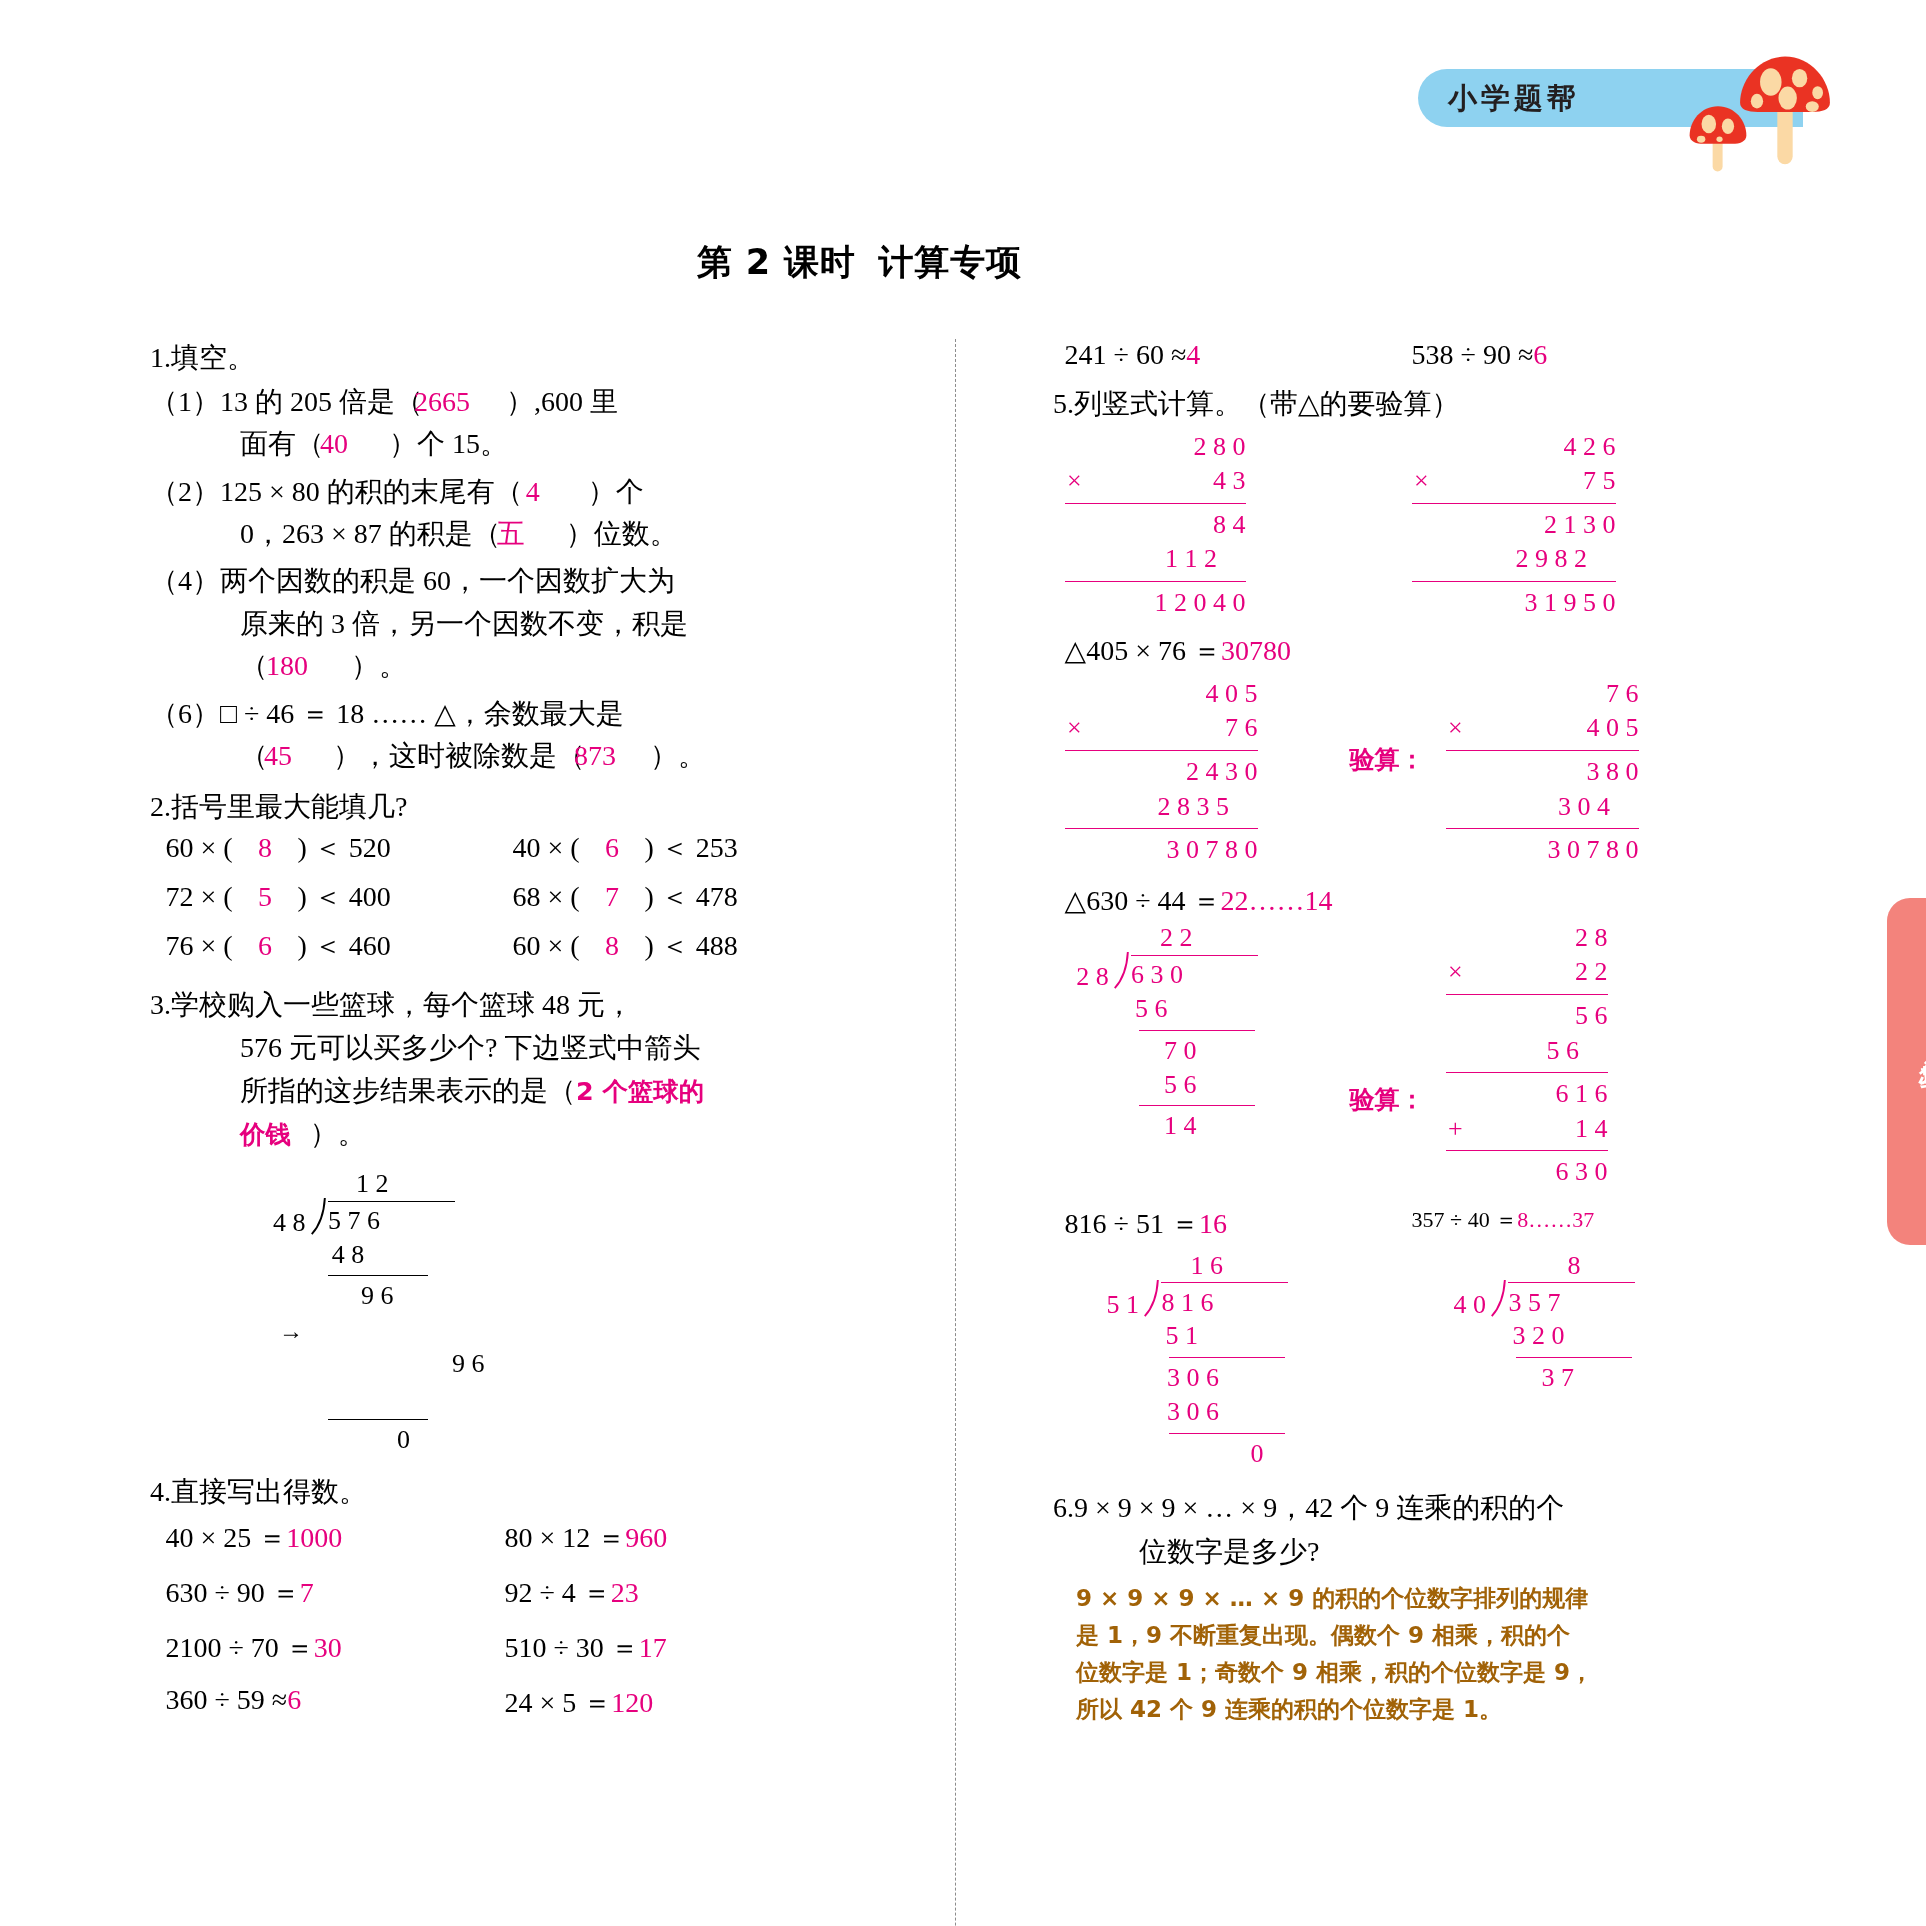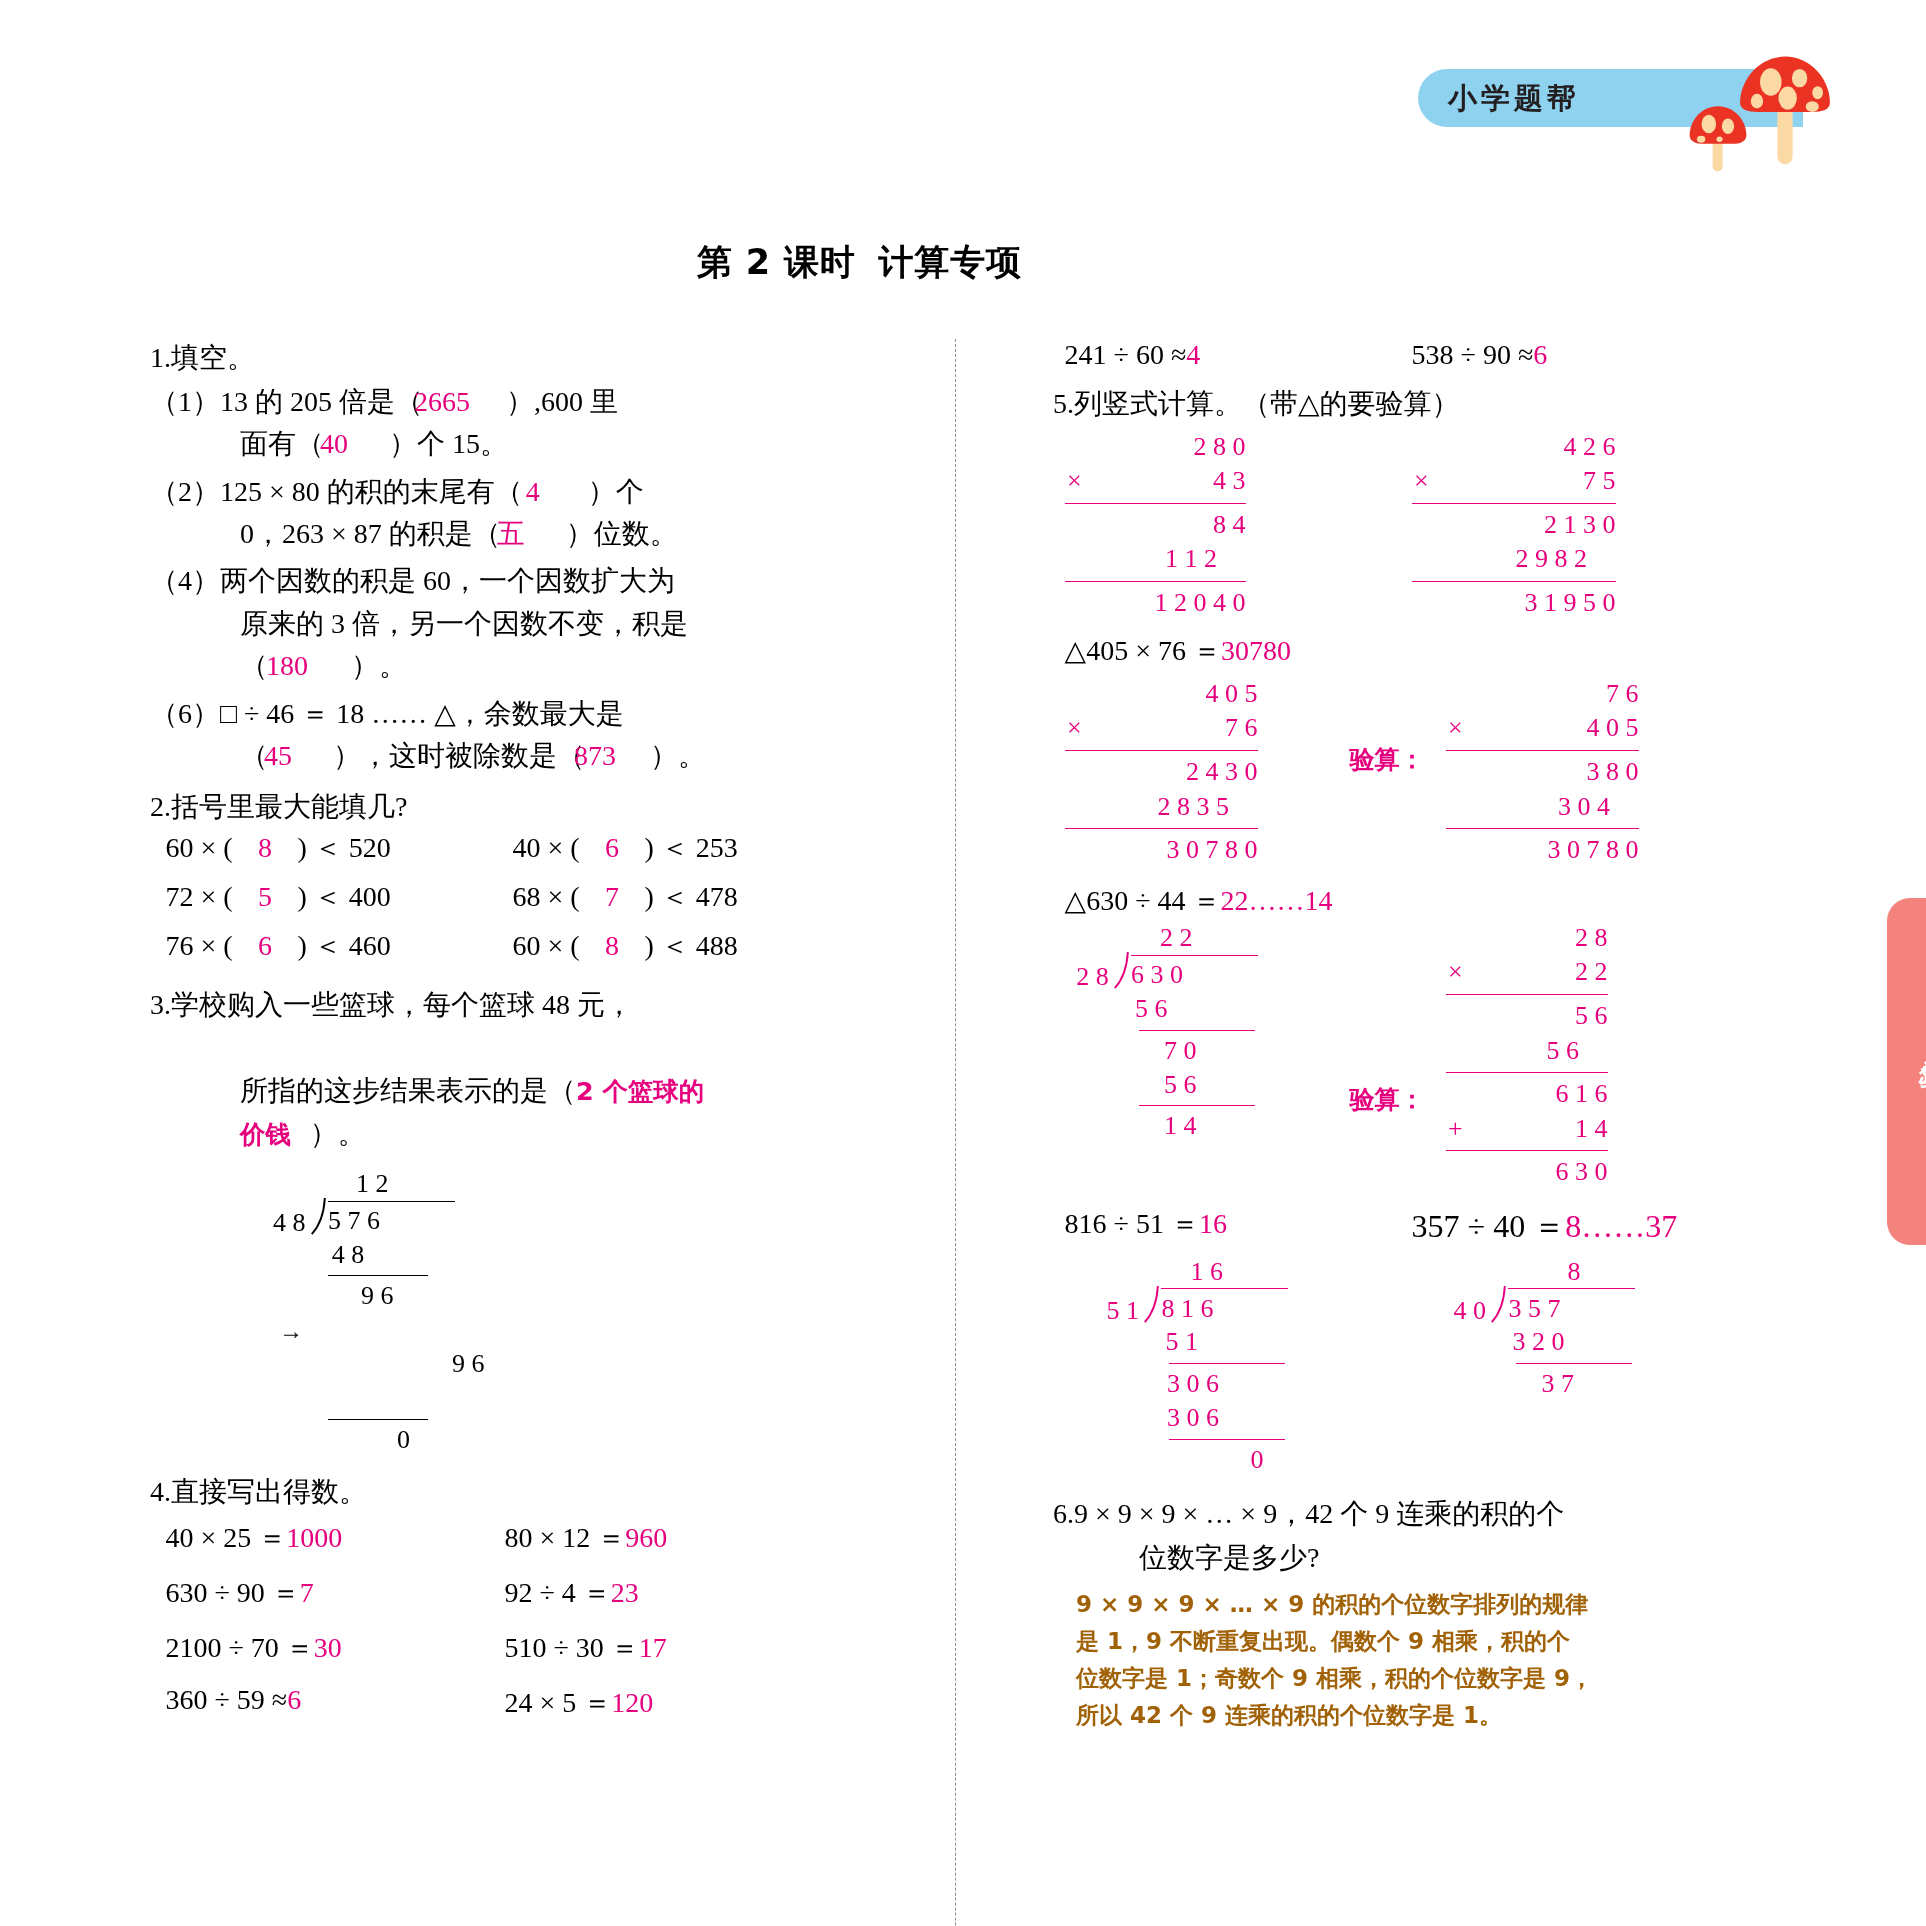--- a/index.html
+++ b/index.html
@@ -173,21 +173,21 @@
       <div><span>60 × (</span><span class="ans blank-wide">8</span><span>) ＜ 520</span></div>
       <div><span>40 × (</span><span class="ans blank-wide">6</span><span>) ＜ 253</span></div>
       <div><span>72 × (</span><span class="ans blank-wide">5</span><span>) ＜ 400</span></div>
       <div><span>68 × (</span><span class="ans blank-wide">7</span><span>) ＜ 478</span></div>
       <div><span>76 × (</span><span class="ans blank-wide">6</span><span>) ＜ 460</span></div>
       <div><span>60 × (</span><span class="ans blank-wide">8</span><span>) ＜ 488</span></div>
     </div>
 
     <div class="sub" style="margin-top:17.7px; line-height:1.54;">
       <span>3.</span><span>学校购入一些篮球，每个篮球 48 元，</span><br>
-      <br>
+      <span style="padding-left:45px;">576 元可以买多少个? 下边竖式中箭头</span><br>
       <span style="padding-left:45px;">所指的这步结果表示的是（</span><span class="ans-cn">2 个篮球的</span><br>
       <span style="padding-left:45px;" class="ans-cn">价钱</span><span style="margin-left:19px;">）。</span>
     </div>
 
     <div class="bdiv" style="margin-top:11.6px; padding-left:123px; position:relative;">
       <div style="display:flex; align-items:flex-start;">
         <div style="white-space:pre; padding-top:39px;">4 8</div>
         <div style="position:relative; margin-left:5.4px;">
           <svg width="15.4" height="39" style="position:absolute; left:0; top:30px;" viewBox="0 0 40 100">
             <path d="M2 96 C22 74 34 38 36 2" stroke="#000" stroke-width="5" fill="none"></path>
@@ -319,21 +319,21 @@
         <div class="vline" style="width:162px;"></div>
         <div class="vrow" style="width:162px;"><span>6 1 6</span></div>
         <div class="vrow" style="width:162px;"><span class="vop">+</span><span>1 4</span></div>
         <div class="vline" style="width:162px;"></div>
         <div class="vrow" style="width:162px;"><span>6 3 0</span></div>
       </div>
     </div>
 
     <div style="display:flex; padding-left:11.6px; margin-top:15.4px;">
       <div style="width:347px; font-size:28px;"><span>816 ÷ 51 ＝</span><span class="ans">16</span></div>
-      <div style="width:347px; font-size:32px;"><span>357 ÷ 40 ＝</span><span class="ans">8……37</span></div>
+      <div style="width:347px; font-size:22px;"><span>357 ÷ 40 ＝</span><span class="ans">8……37</span></div>
     </div>
 
     <div style="display:flex; padding-left:11.6px; margin-top:5.4px;">
       <div class="ldiv" style="width:347px;">
         <div style="display:flex; align-items:flex-start; padding-left:42px;">
           <div style="white-space:pre; padding-top:39px;">5 1</div>
           <div style="position:relative; margin-left:5.4px;">
             <svg width="15.4" height="39" style="position:absolute; left:0; top:30px;" viewBox="0 0 40 100">
               <path d="M2 96 C22 74 34 38 36 2" stroke="#e6007e" stroke-width="5" fill="none"></path>
             </svg>

